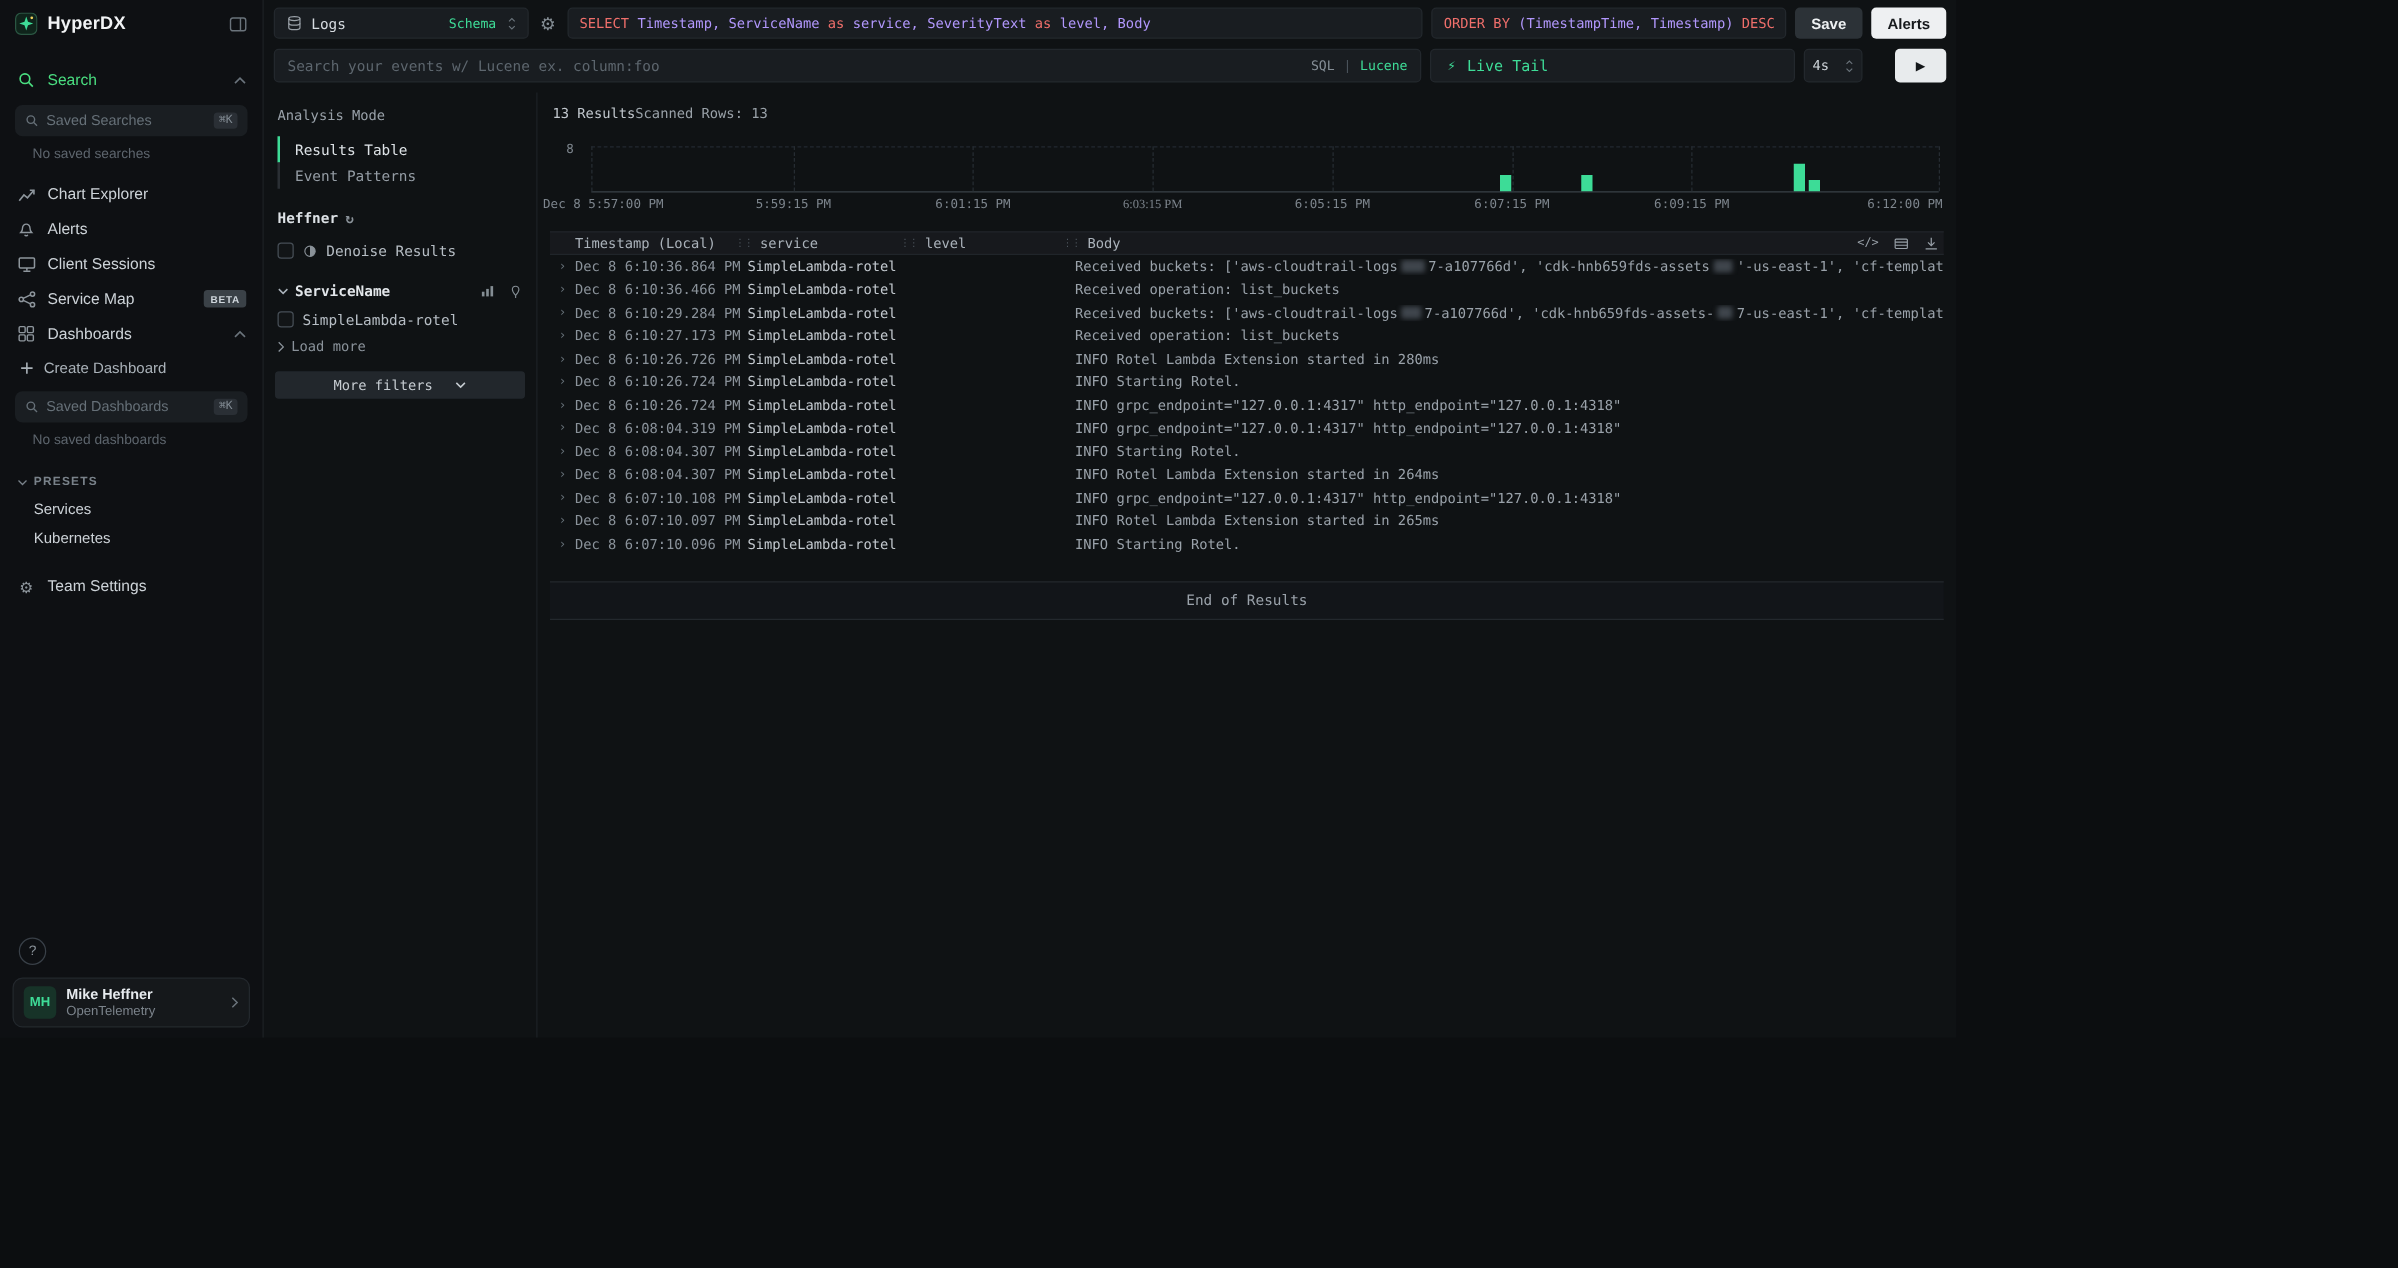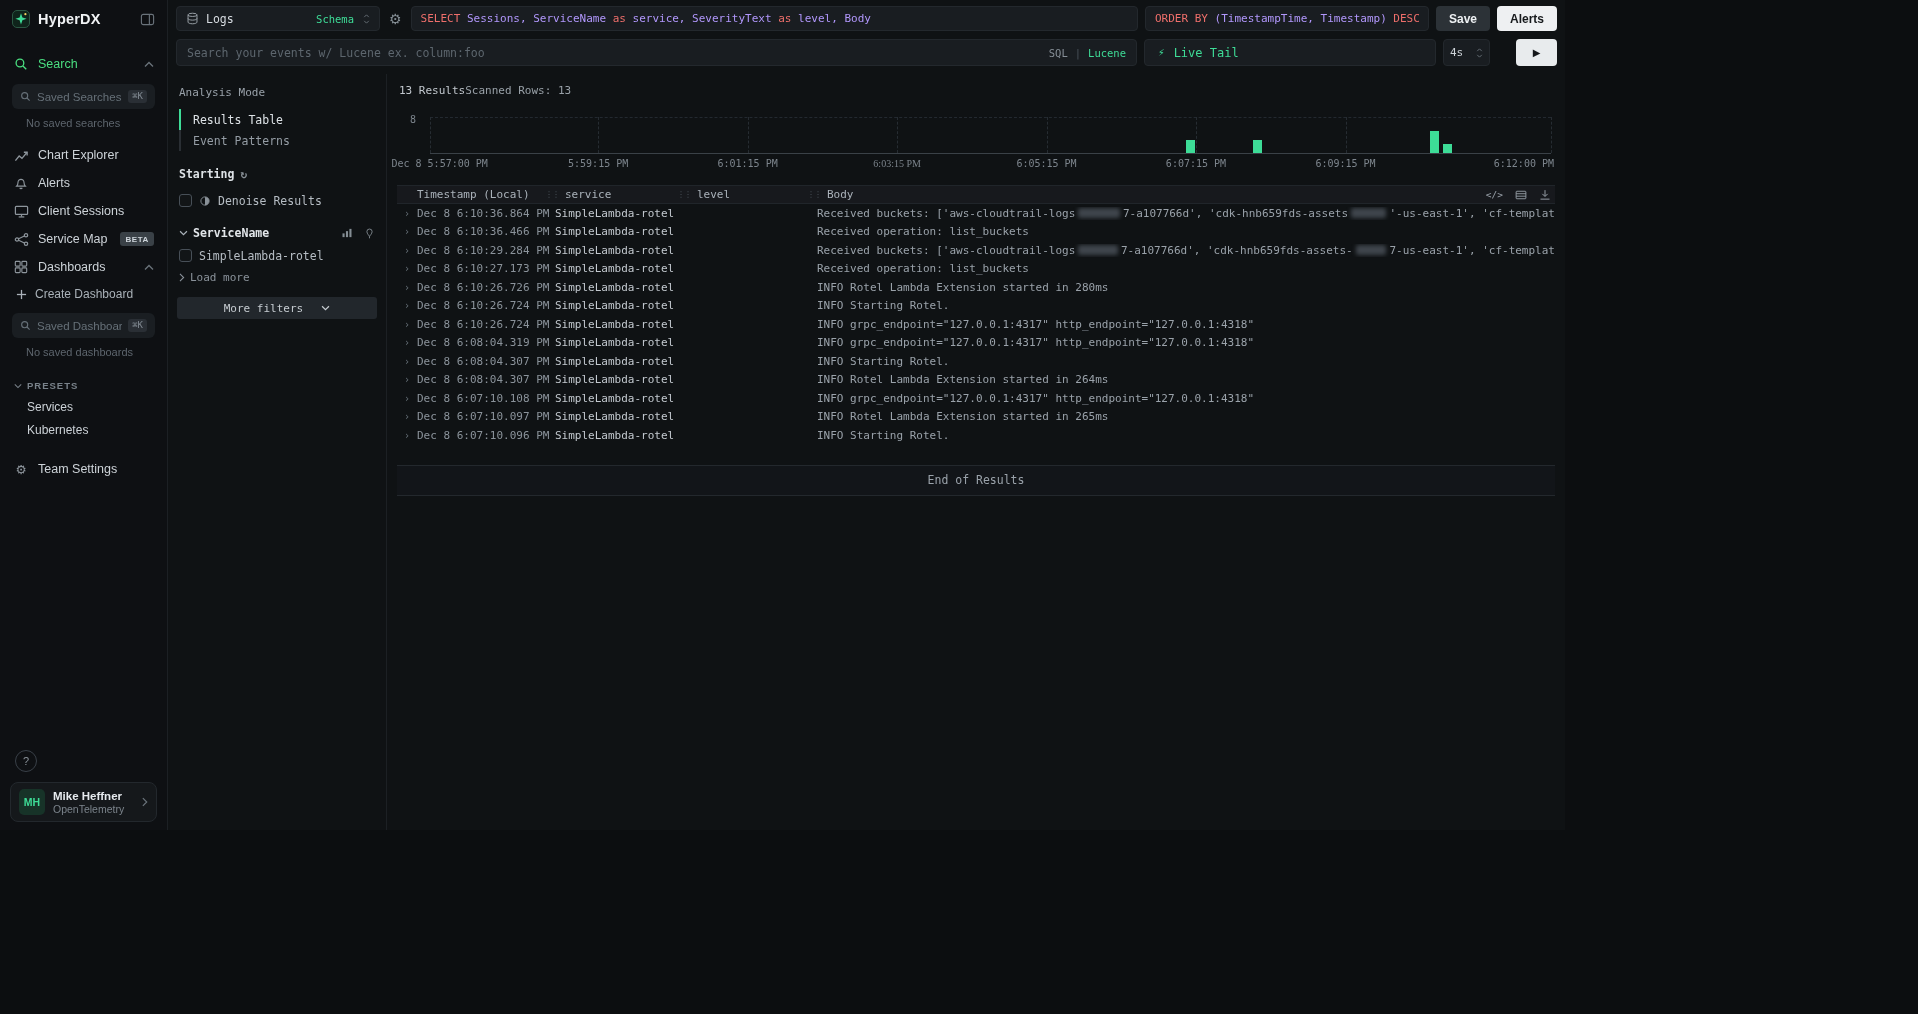--- a/index.html
+++ b/index.html
@@ -3,21 +3,21 @@
 <meta charset="utf-8">
 <style>
   *{margin:0;padding:0;box-sizing:border-box}
   html,body{width:1918px;height:1014px;background:#0c0e10;overflow:hidden}
   body{font-family:"Liberation Sans",sans-serif;color:#dde1e6;font-size:13px}
   svg{display:block;flex-shrink:0}
   input{outline:none}
   .window{width:1565px;height:830px;background:#0f1214;display:flex}
 
   
-  .sidebar{width:168px;background:#0e1013;border-right:1px solid #1c2024;display:flex;flex-direction:column;flex-shrink:0}
+  .sidebar{width:211px;background:#0e1013;border-right:1px solid #1c2024;display:flex;flex-direction:column;flex-shrink:0}
   .logo-row{height:38px;display:flex;align-items:center;gap:8px;padding:0 12px}
   .app-name{font-weight:700;font-size:14.5px;color:#f1f3f5;letter-spacing:.2px}
   .collapse-btn{margin-left:auto;color:#6a737b;display:flex;cursor:pointer}
   .nav-item{height:28px;display:flex;align-items:center;gap:9px;padding:0 13px;font-size:12.5px;color:#cdd3d8;cursor:pointer}
   .nav-item .nicon{color:#8d959c;display:flex;width:16px;justify-content:center}
   .section-head{margin-top:12px}
   .section-head,.section-head .nicon{color:#4ade80}
   .chev-right-slot{margin-left:auto;color:#6a737b;display:flex}
   .pill{margin:6px 12px 2px;height:25px;background:#1a1e22;border-radius:6px;display:flex;align-items:center;gap:6px;padding:0 8px}
   .pill .picon{color:#667078;display:flex}
@@ -307,21 +307,21 @@
           <svg width="7" height="4" viewBox="0 0 10 7" fill="none" stroke="currentColor" stroke-width="1.6">
               <path d="M1 1.5l4 4 4-4"></path>
             </svg>
         </span>
       </div>
 
       <button class="icon-btn">
           <span>⚙</span>
         </button>
 
-      <div class="control code-box flex1"><span class="tok kw">SELECT</span><span class="tok id"> Sessions, ServiceName </span><span class="tok kw">as</span><span class="tok id"> service, SeverityText </span><span class="tok kw">as</span><span class="tok id"> level, Body</span></div>
+      <div class="control code-box flex1"><span class="tok kw">SELECT</span><span class="tok id"> Timestamp, ServiceName </span><span class="tok kw">as</span><span class="tok id"> service, SeverityText </span><span class="tok kw">as</span><span class="tok id"> level, Body</span></div>
       <div class="control code-box orderby"><span class="tok kw">ORDER BY </span><span class="tok id">(TimestampTime, Timestamp)</span><span class="tok kw"> DESC</span></div>
 
       <button class="btn btn-dark">Save</button>
       <button class="btn btn-light">Alerts</button>
     </div>
 
     <div class="searchbar">
       <div class="control search-wrap flex1">
         <input placeholder="Search your events w/ Lucene ex. column:foo" style="">
         <span class="lang">
@@ -351,21 +351,21 @@
     </div>
 
     <div class="content">
 
       <div class="filters">
         <div class="panel-label">Analysis Mode</div>
         <div class="mode active">Results Table</div>
         <div class="mode">Event Patterns</div>
 
         <div class="filters-head">
-          <span>Starting</span>
+          <span>Heffner</span>
           <span class="refresh">↻</span>
         </div>
 
         <label class="check-row">
           <span class="checkbox"></span>
           <span class="denoise-ic">
             <svg width="12" height="12" viewBox="0 0 16 16">
                 <circle cx="8" cy="8" r="5.5" fill="none" stroke="currentColor" stroke-width="1.2"></circle>
                 <path d="M8 2.5a5.5 5.5 0 010 11z" fill="currentColor"></path>
               </svg>

